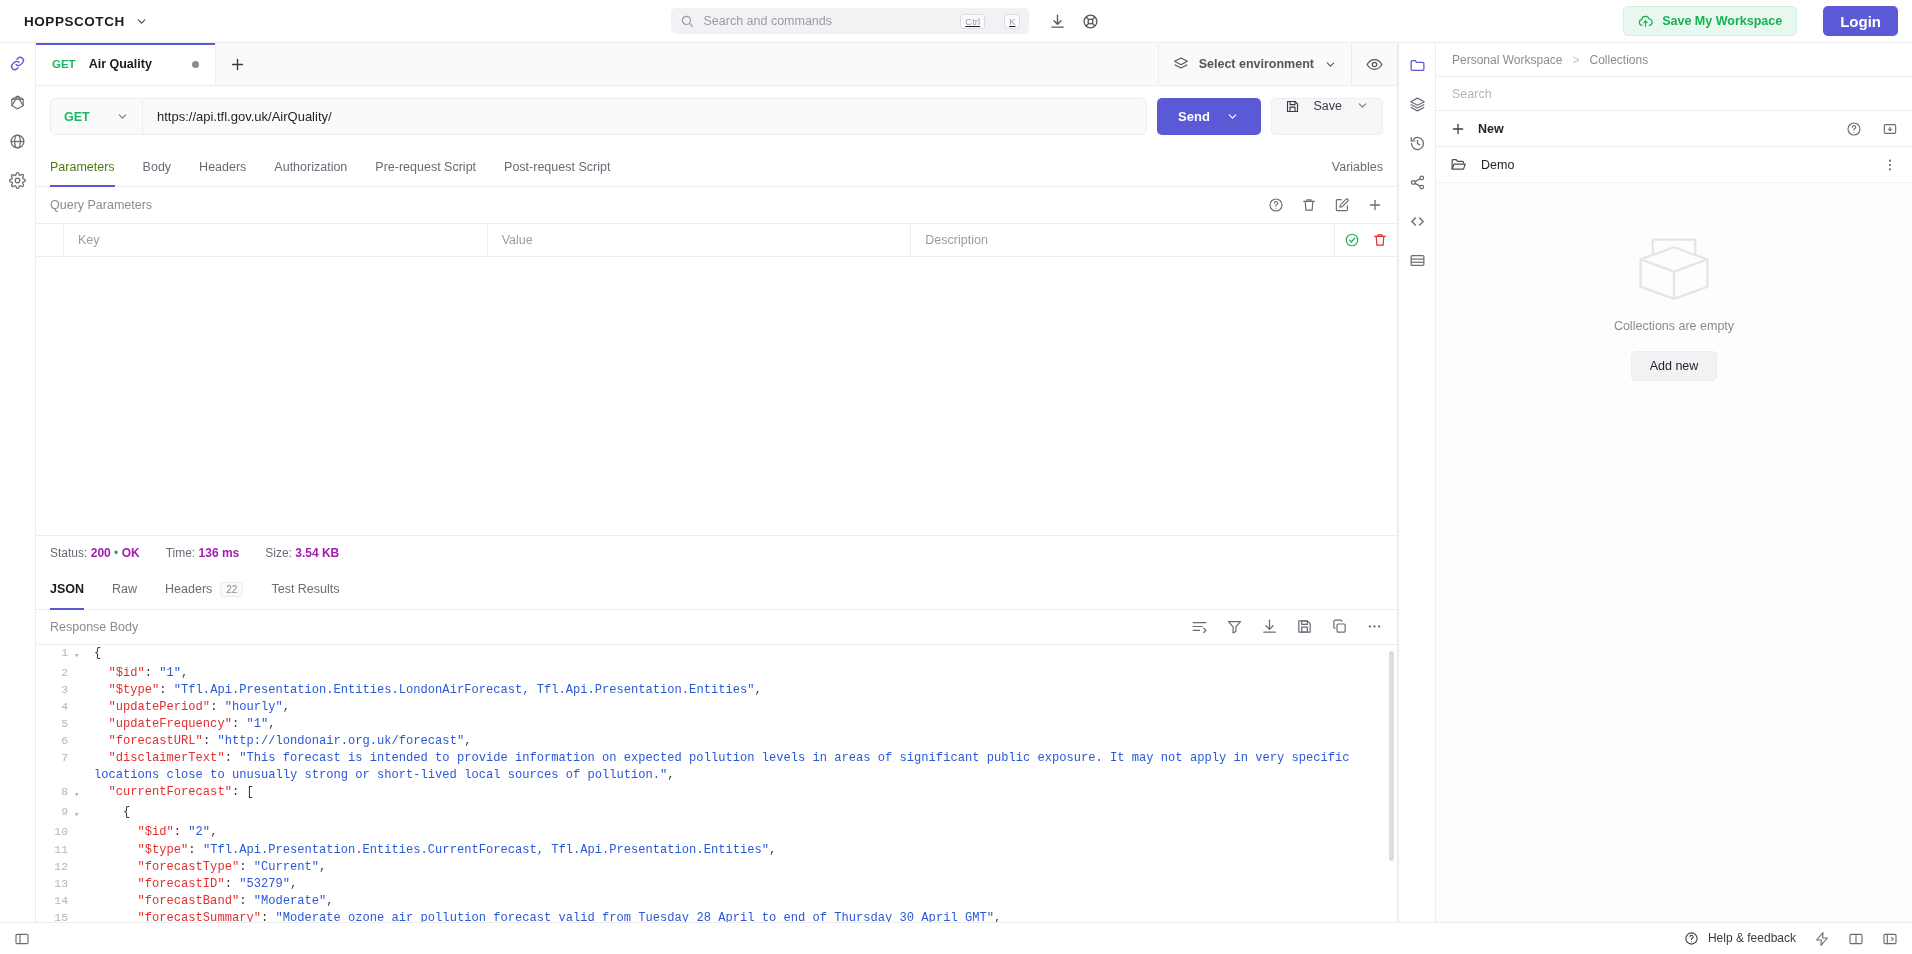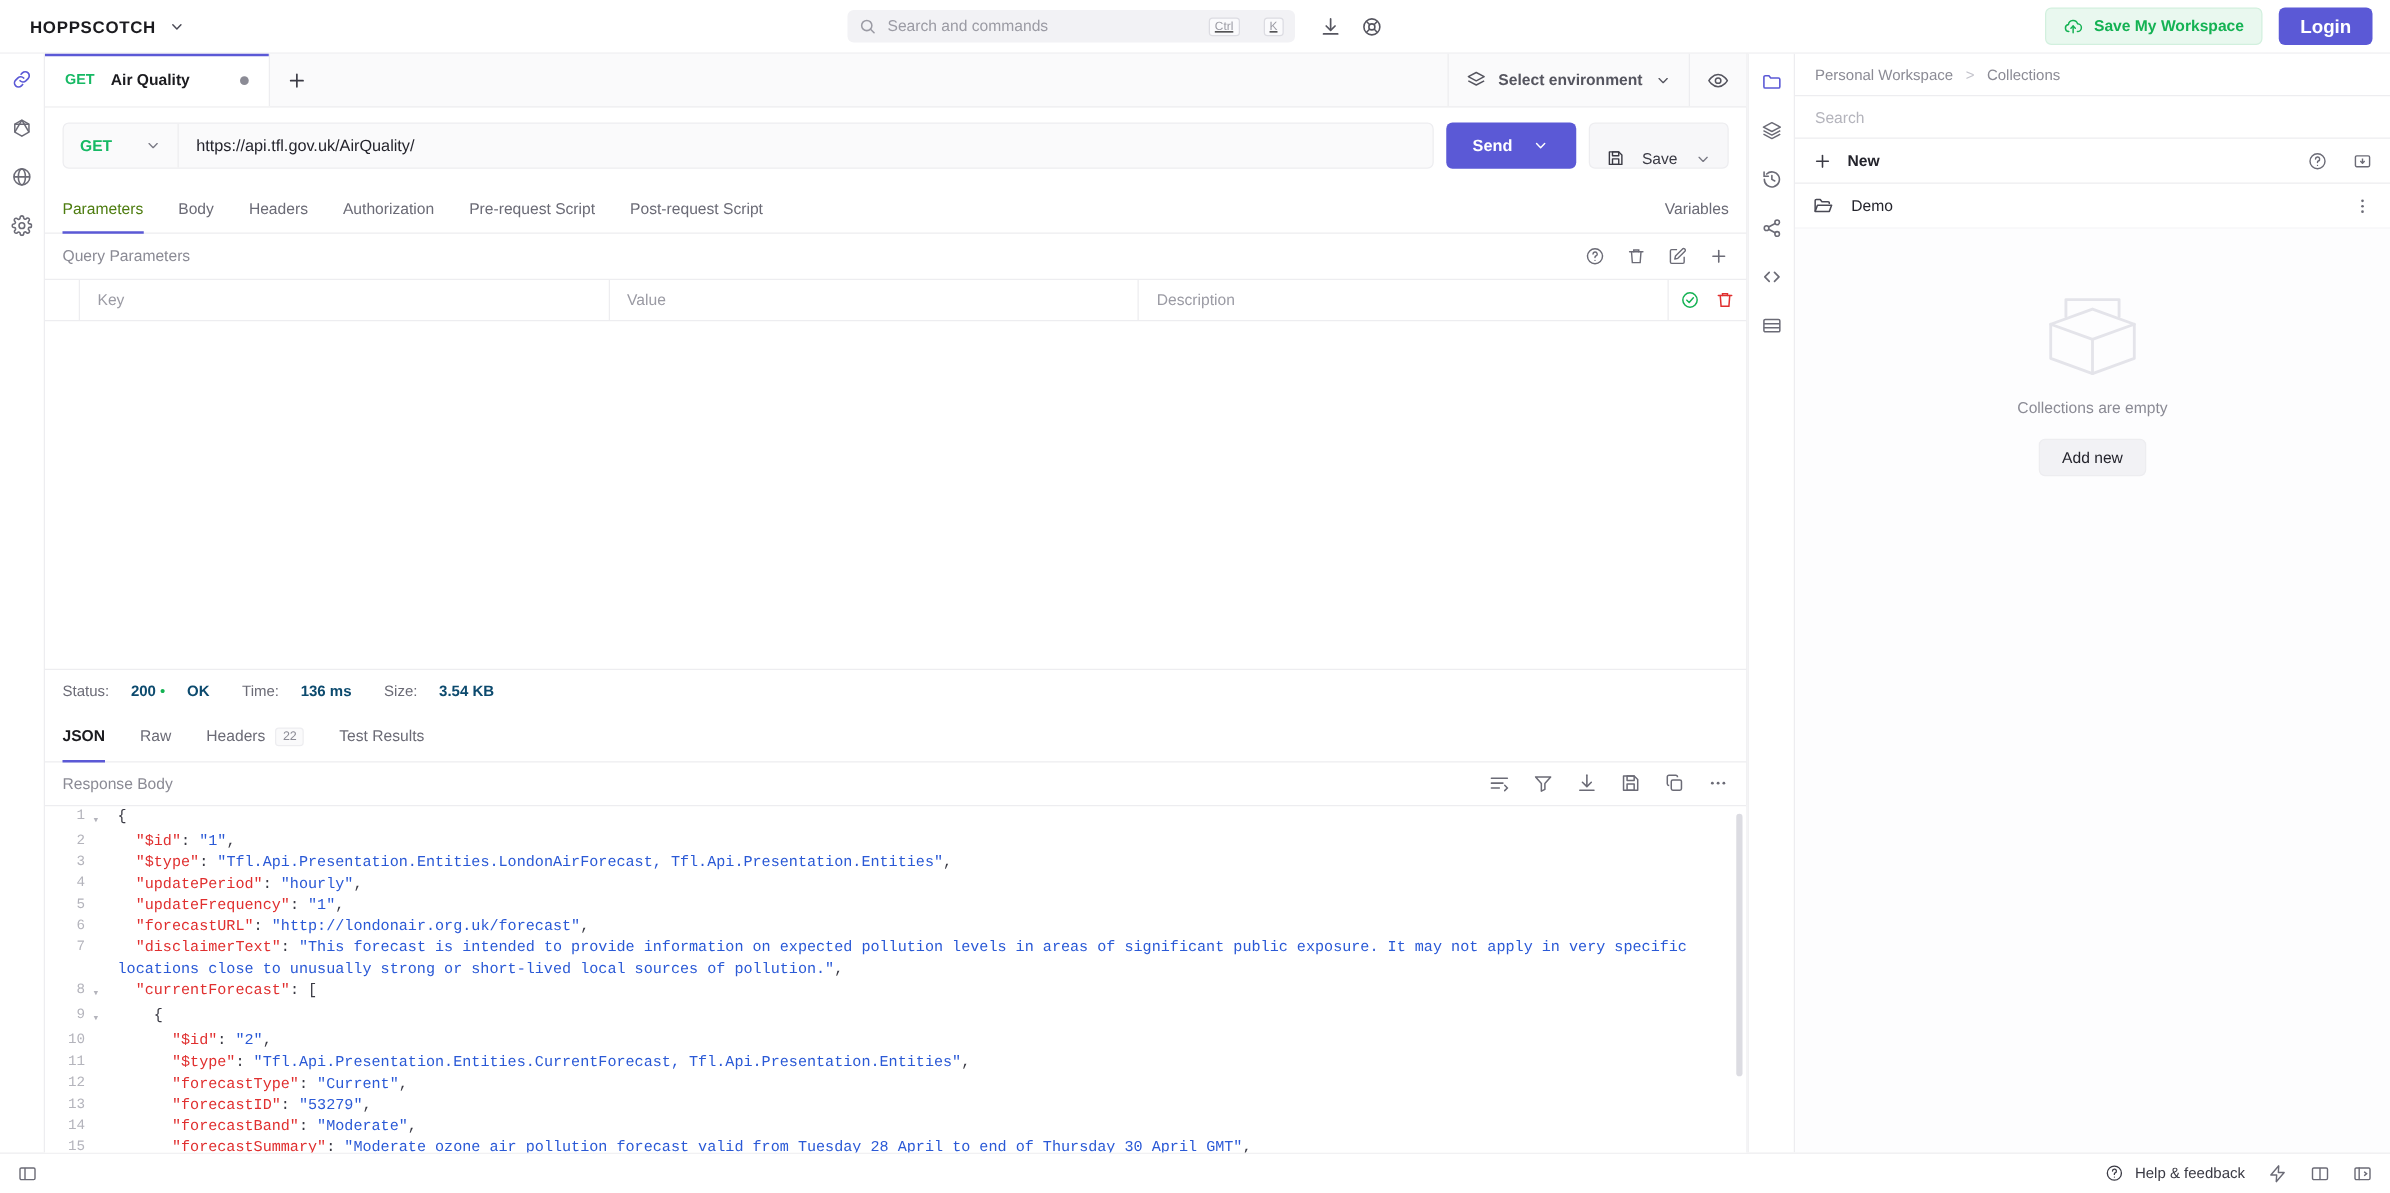--- a/index.html
+++ b/index.html
@@ -28,21 +28,21 @@
     cursor: pointer;
   }
   .omnibox-ph { font-size: 12.5px; color: #9b9ba4; flex: 1; }
   .kbd { display: flex; gap: 19px; text-decoration: underline; }
   .kbd span {
     font-size: 9.5px; color: #9b9ba4; border: 1px solid #dcdce2; border-radius: 3px;
     padding: 1px 4px; background: #fafafc; line-height: 11px;
   }
   .topicons { display: flex; align-items: center; gap: 16px; margin-left: 20px; }
   .ticon { color: #55555f; display: flex; cursor: pointer; }
-  .topright { display: flex; align-items: center; gap: 13px; }
+  .topright { display: flex; align-items: center; gap: 26px; }
   .btn-saveworkspace {
     display: flex; align-items: center; gap: 9px; height: 30px; padding: 0 14px;
     background: #e9f8ef; color: #14b253; border: 1px solid #d2f0de; border-radius: 5px;
     font-size: 12.5px; font-weight: 700; cursor: pointer;
   }
   .btn-login {
     height: 30px; padding: 0 17px; background: #5b59d6; color: #fff;
     border: none; border-radius: 5px; font-size: 15px; font-weight: 700; cursor: pointer;
     display: flex; align-items: center;
   }
@@ -90,21 +90,21 @@
   }
   .method-l { font-size: 12.5px; font-weight: 700; color: #16b964; }
   .urlinput { flex:1; font-size: 13px; color: #24242c; padding: 0 14px; font-family: "Liberation Sans", sans-serif; }
   .btn-send {
     height: 37px; min-width: 104px; background: #5b59d6; color:#fff; border-radius: 5px;
     display:flex; align-items:center; justify-content:center; gap: 16px; padding: 0 15px;
     font-size: 13px; font-weight: 700; cursor: pointer;
   }
   .btn-save {
     height: 37px; background: #f7f7f9; border: 1px solid #ededf0; border-radius: 5px;
-    display:flex; align-items:flex-end; gap: 14px; padding: 0 13px; color: #3a3a44;
+    display:flex; align-items:flex-start; gap: 14px; padding: 0 13px; color: #3a3a44;
     font-size: 12.5px; cursor: pointer;
   }
 
   
   .reqtabs { display:flex; align-items:center; border-bottom: 1px solid #ededf0; padding: 0 14px; height: 40px; }
   .rqt { font-size: 12.5px; color: #6b6b76; padding: 0 14px; height: 100%; display:flex; align-items:center; cursor:pointer; position:relative; }
   .rqt:first-child { padding-left: 0; }
   .rqt.active { color: #4d7c0f; font-weight: 400; }
   .rqt.active::after { content:""; position:absolute; left:0; right:14px; bottom:-1px; height:2px; background:#5b59d6; }
   .rqt-spacer { flex:1; }
@@ -117,21 +117,21 @@
   .qp-acts .ia { cursor:pointer; display:flex; }
   .qp-table { border-top: 1px solid #ededf0; border-bottom: 1px solid #ededf0; display:flex; height: 34px; }
   .qp-gut { width: 28px; border-right: 1px solid #ededf0; }
   .qp-cell { flex:1; border-right: 1px solid #ededf0; display:flex; align-items:center; padding: 0 14px; font-size: 12.5px; color:#9b9ba4; }
   .qp-end { width: 62px; display:flex; align-items:center; justify-content:center; gap:12px; }
   .qp-empty { flex:1; }
 
   
   .statusline { display:flex; align-items:center; gap: 26px; padding: 10px 14px; border-top:1px solid #ededf0; }
   .st { font-size: 12px; color: #6b6b76; }
-  .st b { color: #0c4a6e; font-weight: 700; margin-left: 14px; }
+  .st b { color: #a21caf; font-weight: 700; }
   .st .dot { color: #14b253; }
 
   
   .restabs { display:flex; align-items:center; padding: 0 14px; height: 40px; border-bottom: 1px solid #ededf0; }
   .rst { font-size: 12.5px; color: #6b6b76; padding: 0 14px; height:100%; display:flex; align-items:center; gap:8px; cursor:pointer; position:relative;}
   .rst:first-child { padding-left: 0; }
   .rst.active { color:#1b1b1f; font-weight:700; }
   .rst.active::after { content:""; position:absolute; left:0; right:14px; bottom:-1px; height:2px; background:#5b59d6; }
   .badge { font-size:10px; color:#8b8b95; border:1px solid #ededf0; border-radius:3px; padding:1px 5px; background:#fafafb; font-weight:400;}
 

